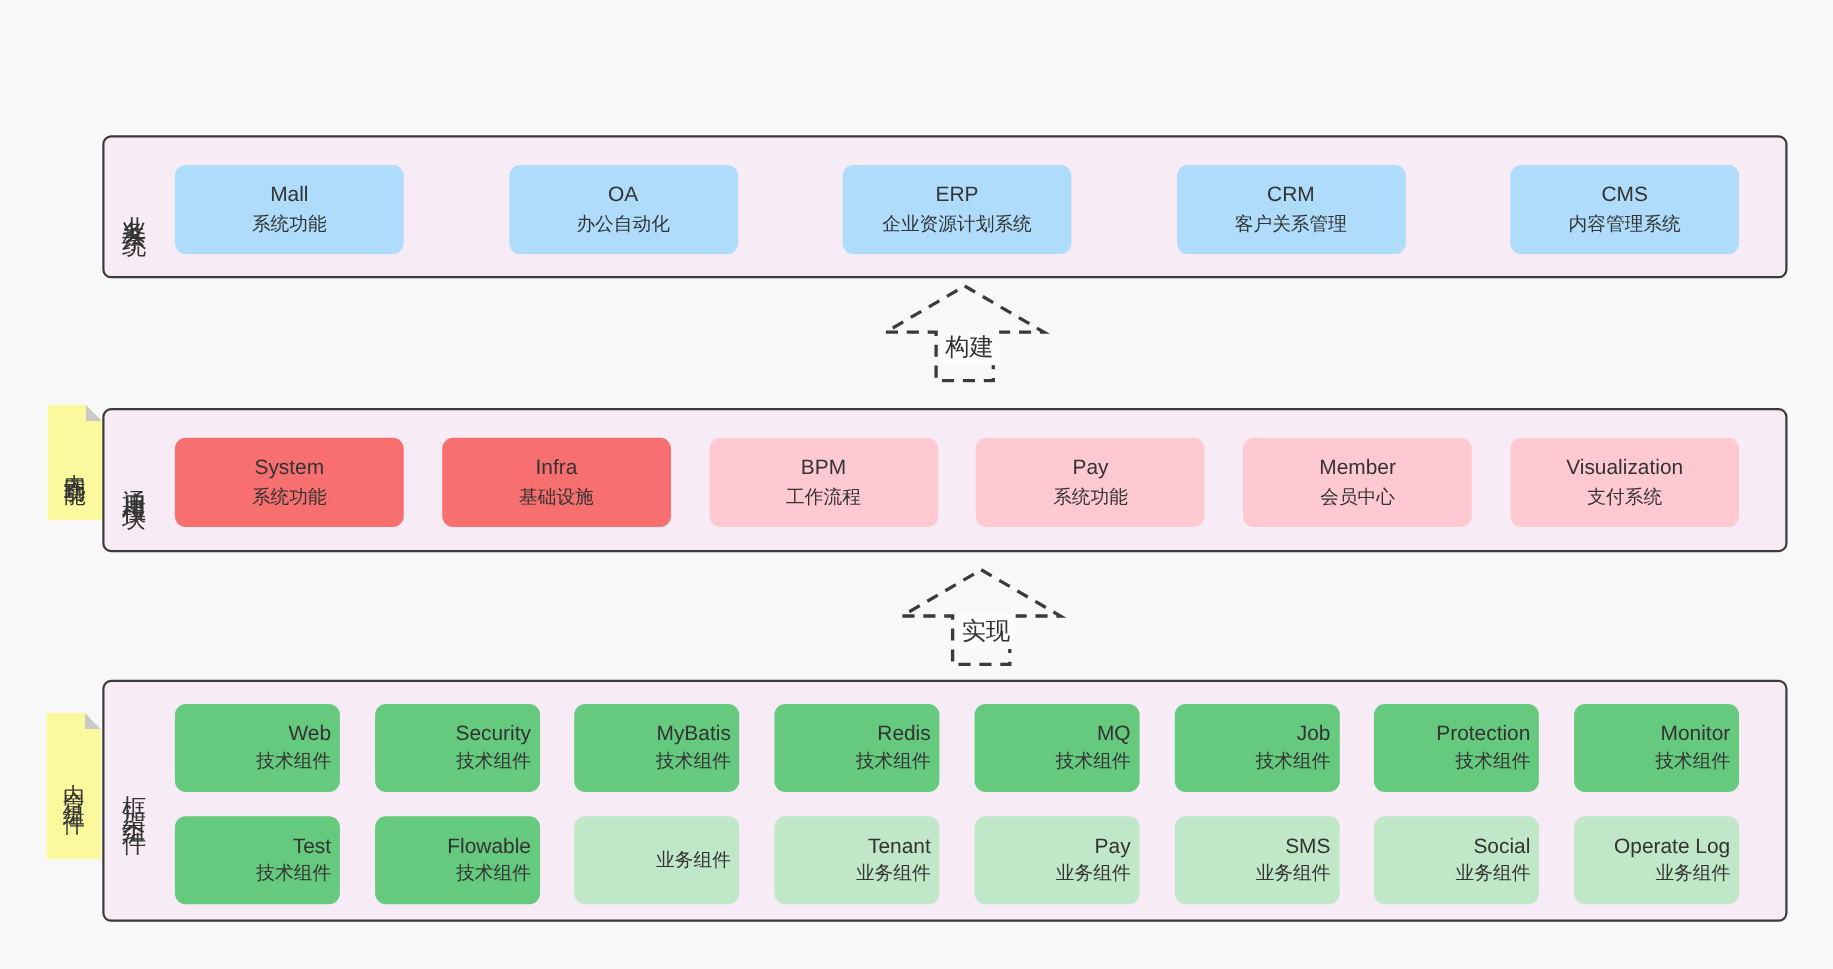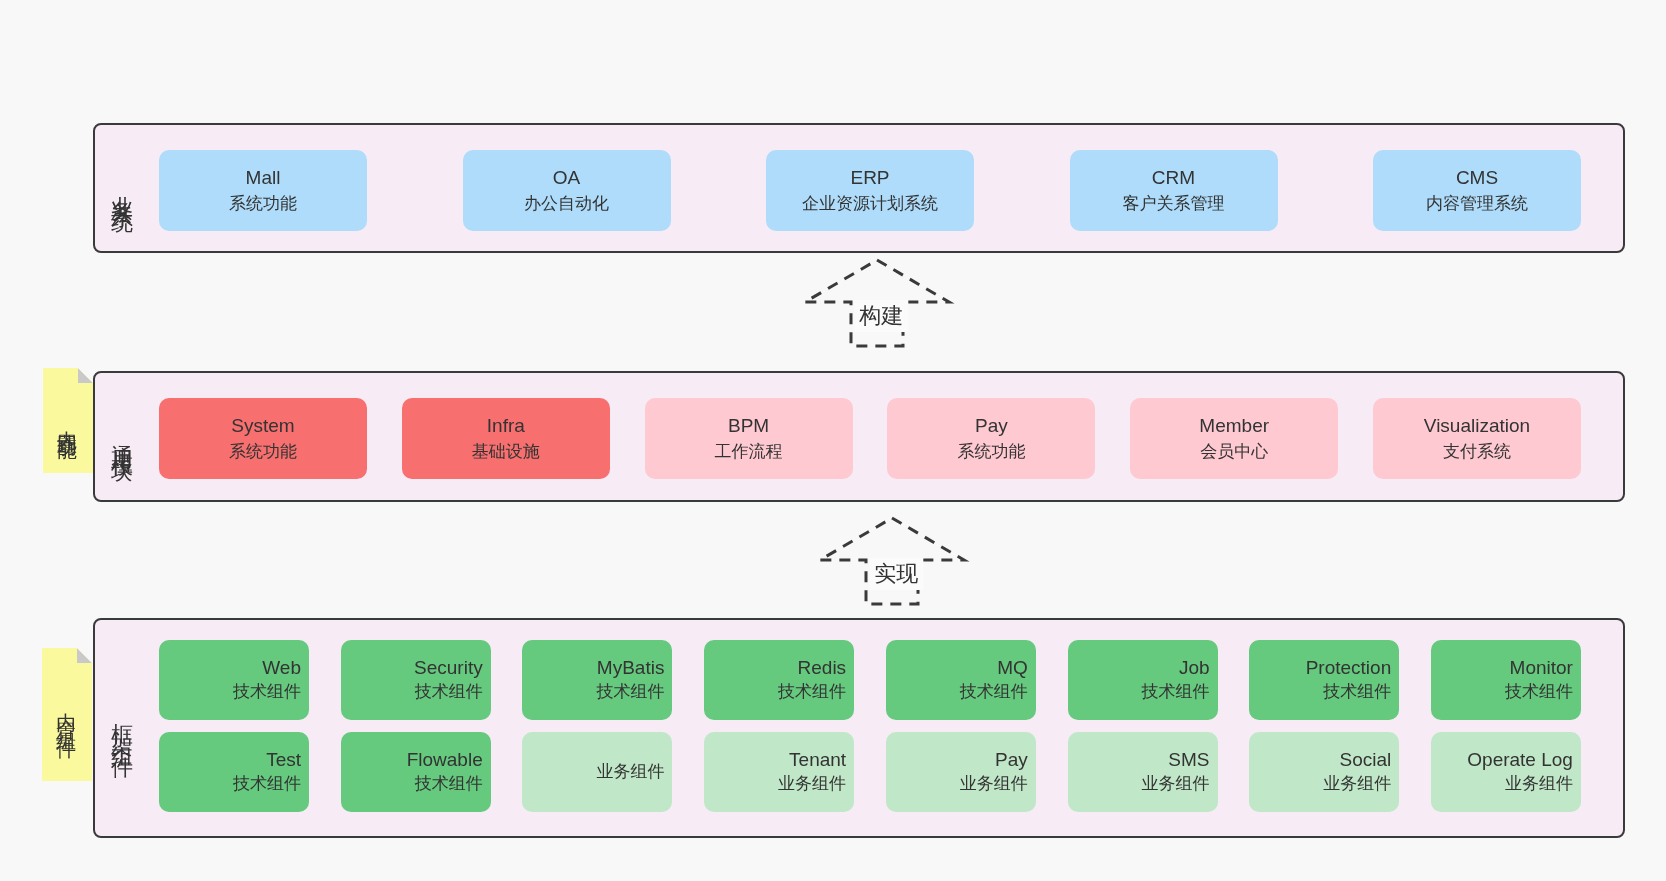--- a/index.html
+++ b/index.html
@@ -44,21 +44,21 @@
 
   .boxes {
     position: absolute;
     left: 64px;
     width: 1422px;
     display: flex;
     justify-content: space-between;
   }
   .row-main  { top: 25px; }
   .row-b1    { top: 20px; }
-  .row-b2    { top: 112px; }
+  .row-b2    { top: 122px; }
 
   .box {
     box-sizing: border-box;
     height: 81px;
     border-radius: 10px;
     display: flex;
     flex-direction: column;
     align-items: center;
     justify-content: center;
     text-align: center;

